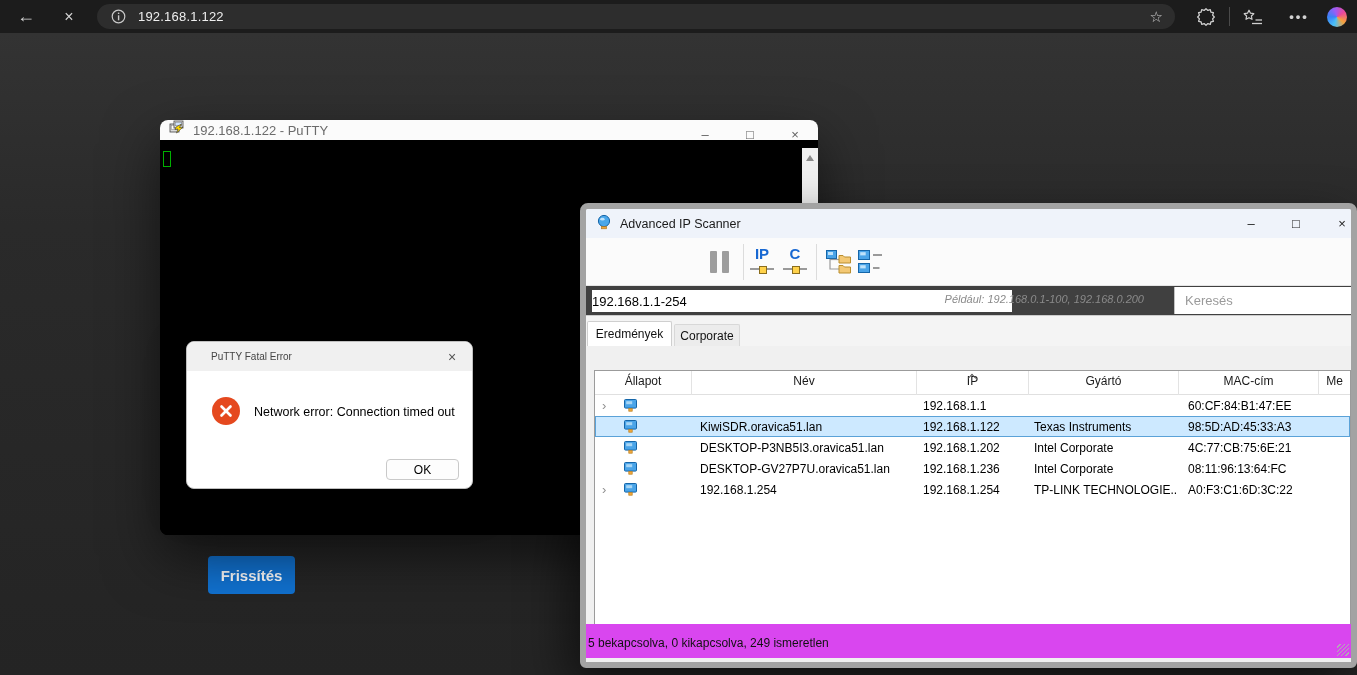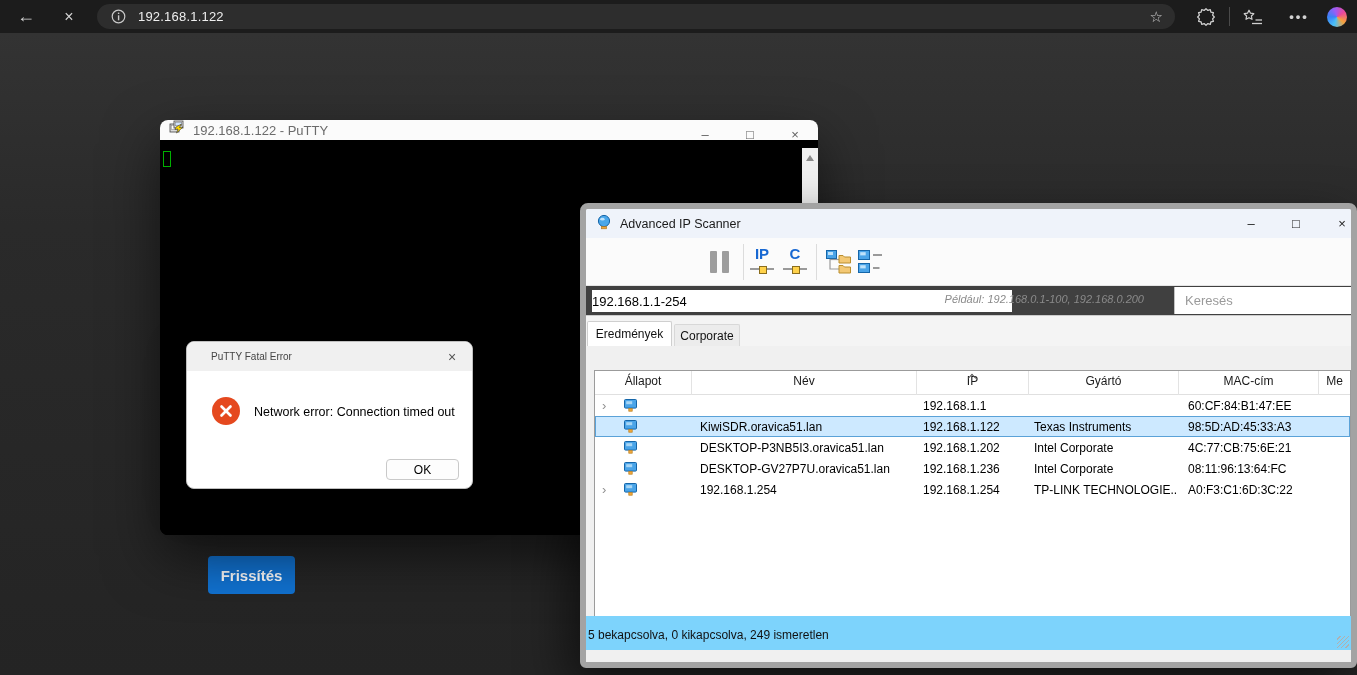--- a/index.html
+++ b/index.html
@@ -114,21 +114,21 @@
   .trow { position:relative; height:21px; font-size:12px; color:#000; }
   .trow.selected { background:#cde9ff; outline:1px solid #5aa2d8; outline-offset:-1px; }
   .cell { position:absolute; top:0; height:21px; display:flex; align-items:center; white-space:nowrap; overflow:hidden; }
   .c-name { left:105px; width:215px; } .c-ip { left:328px; width:104px; }
   .c-vendor { left:439px; width:143px; } .c-mac { left:593px; width:130px; }
   .chev { position:absolute; left:7px; top:0; height:21px; display:flex; align-items:center; color:#8f8f8f;
           font-size:13px; }
   .rowicon { position:absolute; left:28px; top:3px; }
   .hscroll { position:absolute; left:15px; top:255px; width:730px; height:5px; background:#9f9f9f; border-radius:2.5px; }
 
-  .sc-status { position:absolute; left:0; bottom:12px; width:100%; height:34px; background:#7dd3fc; }
+  .sc-status { position:absolute; left:0; bottom:4px; width:100%; height:34px; background:#d946ef; }
   .sc-status .txt { position:absolute; left:2px; top:12px; font-size:12px; color:#111; }
   .grip { position:absolute; right:2px; bottom:2px; width:12px; height:12px;
           background:repeating-linear-gradient(135deg, transparent 0 2px, #b0b0b0 2px 3px); }
 </style>
 </head>
 <body>
 
 <div class="chrome">
   <div class="chrome-icon back">←</div>
   <div class="chrome-icon stop">×</div>

